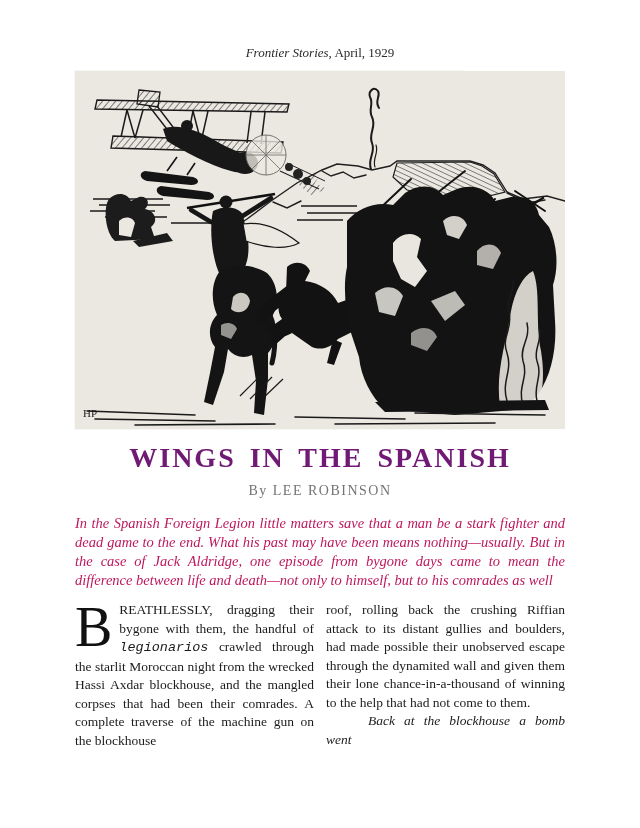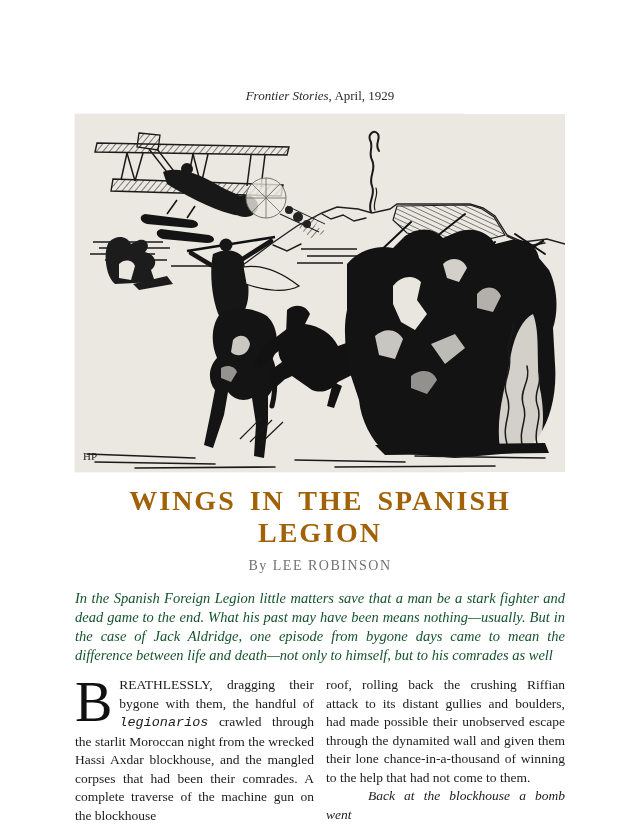--- a/index.html
+++ b/index.html
@@ -8,21 +8,21 @@
     width: 640px; height: 828px;
     background: #ffffff;
     font-family: "Liberation Serif", "DejaVu Serif", serif;
     color: #1c1c1c;
     overflow: hidden;
   }
   .page { width: 640px; height: 828px; position: relative; }
   .content { width: 490px; margin: 0 auto; }
 
   .header {
-    padding-top: 88px;
+    padding-top: 45px;
     text-align: center;
     font-size: 13px;
     color: #2a2a2a;
   }
   .header .mag { font-style: italic; }
 
   .illustration {
     margin-top: 10px;
     width: 388px; height: 358px;
     background: #ebe8e1;
@@ -32,40 +32,40 @@
   .illustration svg { display: block; }
 
   .title {
     margin: 13px 0 0 0;
     text-align: center;
     font-size: 28px;
     font-weight: bold;
     letter-spacing: 2px;
     word-spacing: 5px;
     line-height: 32px;
-    color: #a16207;
+    color: #701a75;
     white-space: nowrap;
   }
   .title span { display: block; }
 
   .byline {
     margin-top: 9px;
     text-align: center;
     font-size: 14px;
     letter-spacing: 1.5px;
     color: #737373;
   }
 
   .intro {
     margin: 15px 0 0 0;
     font-style: italic;
     font-size: 14.5px;
     line-height: 19px;
     text-align: justify;
-    color: #14532d;
+    color: #be185d;
   }
 
   .columns {
     margin-top: 11px;
     display: flex;
     gap: 12px;
   }
   .col { flex: 1; min-width: 0; }
   .col p {
     margin: 0;
@@ -243,21 +243,20 @@
           <line x1="175" y1="328" x2="197" y2="306"></line>
           <line x1="185" y1="330" x2="208" y2="308"></line>
         </g>
 
         <text x="8" y="346" font-size="11" font-family="Liberation Serif, serif" fill="#1a1a1a">HP</text>
       </svg>
     </div>
 
     <h1 class="title">
       <span>WINGS IN THE SPANISH</span>
-      <span>LEGION</span>
     </h1>
 
     <div class="byline">By LEE ROBINSON</div>
 
     <p class="intro">In the Spanish Foreign Legion little matters save that a man be a stark fighter and dead game to the end. What his past may have been means nothing—usually. But in the case of Jack Aldridge, one episode from bygone days came to mean the difference between life and death—not only to himself, but to his comrades as well</p>
 
     <div class="columns">
       <div class="col">
         <p>
           <span class="dropcap">B</span><span>REATHLESSLY, dragging their bygone with them, the handful of </span><span class="ital">legionarios</span><span> crawled through the starlit Moroccan night from the wrecked Hassi Axdar blockhouse, and the mangled corpses that had been their comrades. A complete traverse of the machine gun on the blockhouse</span>

